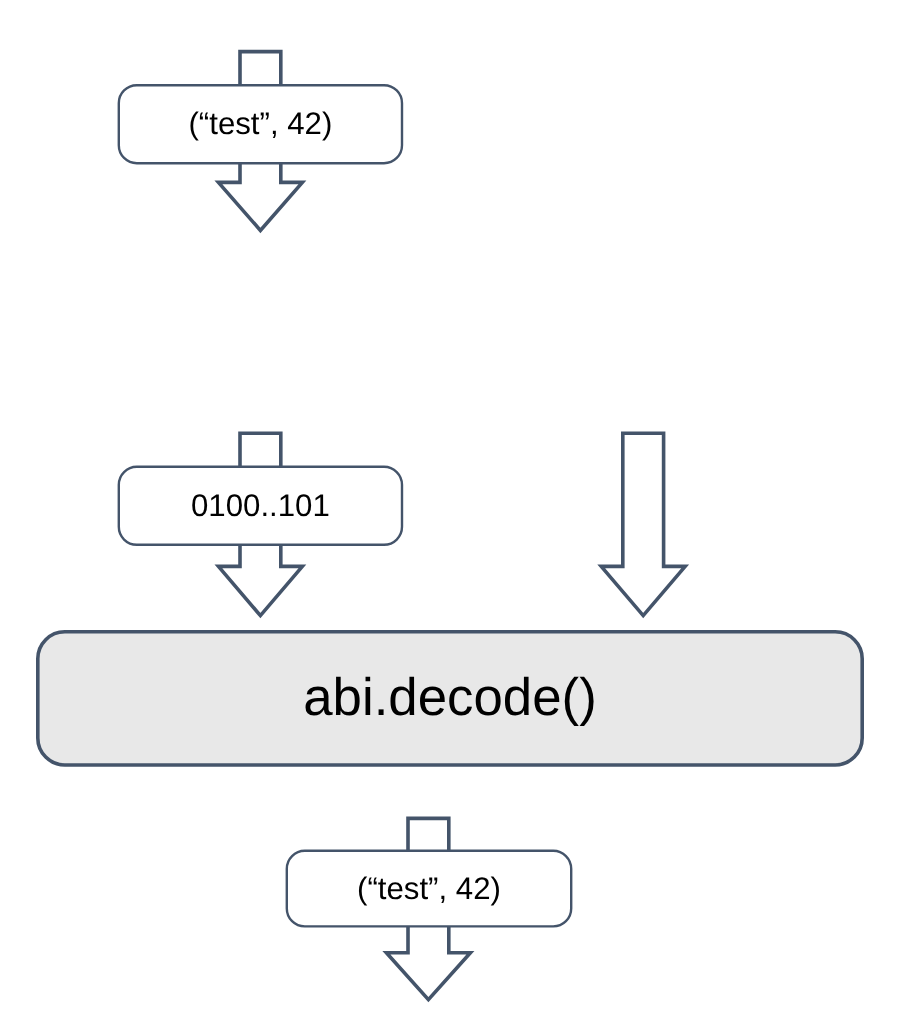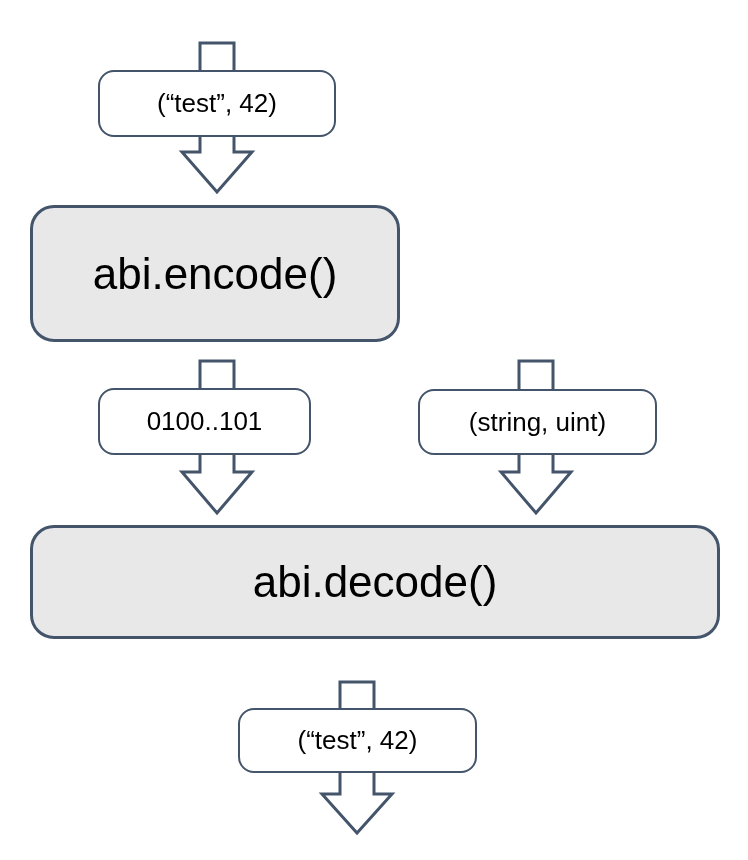--- a/index.html
+++ b/index.html
@@ -53,52 +53,46 @@
     font-size: 26px;
   }
   .process-node {
     background: var(--process-fill);
     border: 3px solid var(--outline);
     border-radius: 24px;
     font-size: 44px;
   }
   .n-input          { left: 98px;  top: 70px;  width: 238px; height: 67px; }
   .n-encode         { left: 30px;  top: 205px; width: 370px; height: 137px; }
-  .n-encoded-bytes  { left: 98px;  top: 388px; width: 213px; height: 67px; }
+  .n-encoded-bytes  { left: 98px;  top: 388px; width: 238px; height: 67px; }
   .n-type-signature { left: 418px; top: 389px; width: 239px; height: 66px; }
   .n-decode         { left: 30px;  top: 525px; width: 690px; height: 114px; }
   .n-output         { left: 238px; top: 708px; width: 239px; height: 65px; }
 </style>
 </head>
 <body>
 
 <div class="canvas">
 
   <svg class="arrow-layer" viewBox="0 0 748 860" xmlns="http://www.w3.org/2000/svg">
     <polygon class="arrow" points="200,43 234,43 234,152 252,152 217,192 182,152 200,152"></polygon>
     <polygon class="arrow" points="200,361 234,361 234,472 252,472 217,513 182,472 200,472"></polygon>
     <polygon class="arrow" points="519,361 553,361 553,472 571,472 536,513 501,472 519,472"></polygon>
     <polygon class="arrow" points="340,682 374,682 374,794 392,794 357,833 322,794 340,794"></polygon>
   </svg>
 
   <div class="node label-node n-input">
     <span>(“test”, 42)</span>
   </div>
 
-  <div class="node process-node n-encode">
-    <span>abi.encode()</span>
-  </div>
 
   <div class="node label-node n-encoded-bytes">
     <span>0100..101</span>
   </div>
 
-  <div class="node label-node n-type-signature">
-    <span>(string, uint)</span>
-  </div>
 
   <div class="node process-node n-decode">
     <span>abi.decode()</span>
   </div>
 
   <div class="node label-node n-output">
     <span>(“test”, 42)</span>
   </div>
 
 </div>

